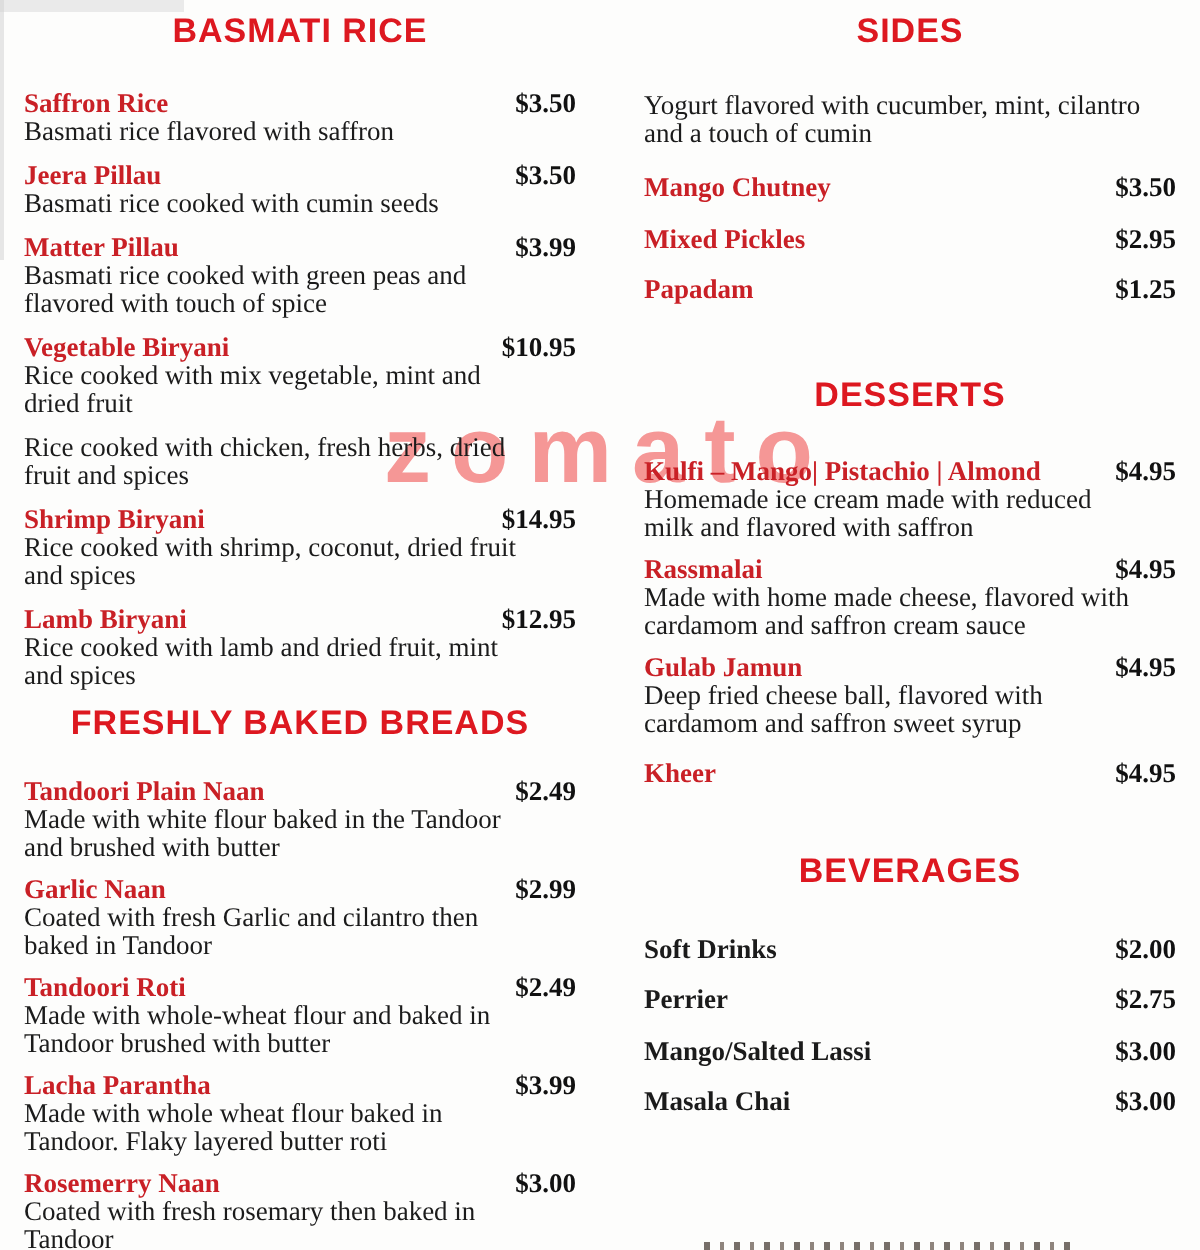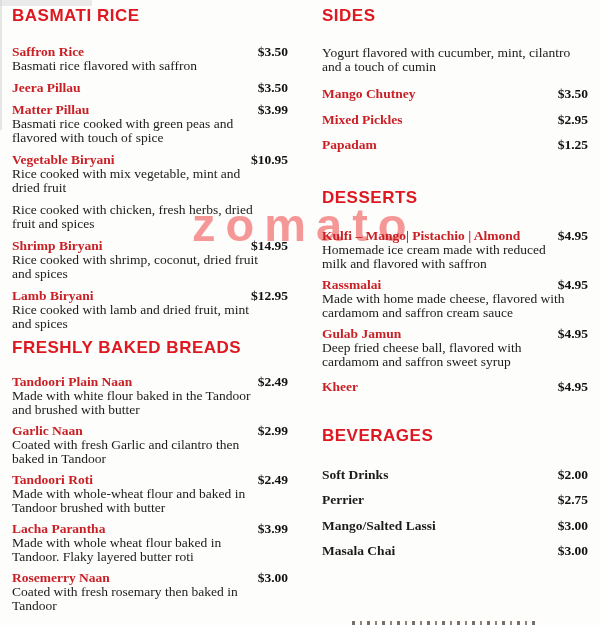--- a/index.html
+++ b/index.html
@@ -10,21 +10,21 @@
     color:var(--text, #1b1b1b);
   }
   .col { position:absolute; top:0; z-index:2; }
   .col-left  { left:12px;  width:276px; }
   .col-right { left:322px; width:266px; }
 
   .menu-section { overflow:hidden; }
   .sec-title {
     font-family:"Liberation Sans", sans-serif;
     font-weight:bold; font-size:17px; line-height:17px;
-    letter-spacing:0.5px; 
+    letter-spacing:0.5px; text-align:center;
     color:var(--header-red, #dd1820);
   }
   .sec-basmati { margin-top:7px; }
   .sec-basmati .sec-title { margin-bottom:21px; }
   .sec-breads { margin-top:0; }
   .sec-breads .sec-title { margin-bottom:19px; }
   .sec-sides { margin-top:7px; }
   .sec-sides .sec-title { margin-bottom:22px; }
   .sec-desserts { margin-top:25px; }
   .sec-desserts .sec-title { margin-bottom:23px; }
@@ -85,20 +85,21 @@
           <span class="item-name">Saffron Rice</span>
           <span class="item-price">$3.50</span>
         </div>
         <div class="item-desc">Basmati rice flavored with saffron</div>
       </div>
       <div class="item has-desc">
         <div class="item-row">
           <span class="item-name">Jeera Pillau</span>
           <span class="item-price">$3.50</span>
         </div>
+        <div class="item-desc">Basmati rice cooked with cumin seeds</div>
       </div>
       <div class="item has-desc">
         <div class="item-row">
           <span class="item-name">Matter Pillau</span>
           <span class="item-price">$3.99</span>
         </div>
         <div class="item-desc">Basmati rice cooked with green peas and flavored with touch of spice</div>
       </div>
       <div class="item has-desc">
         <div class="item-row">

